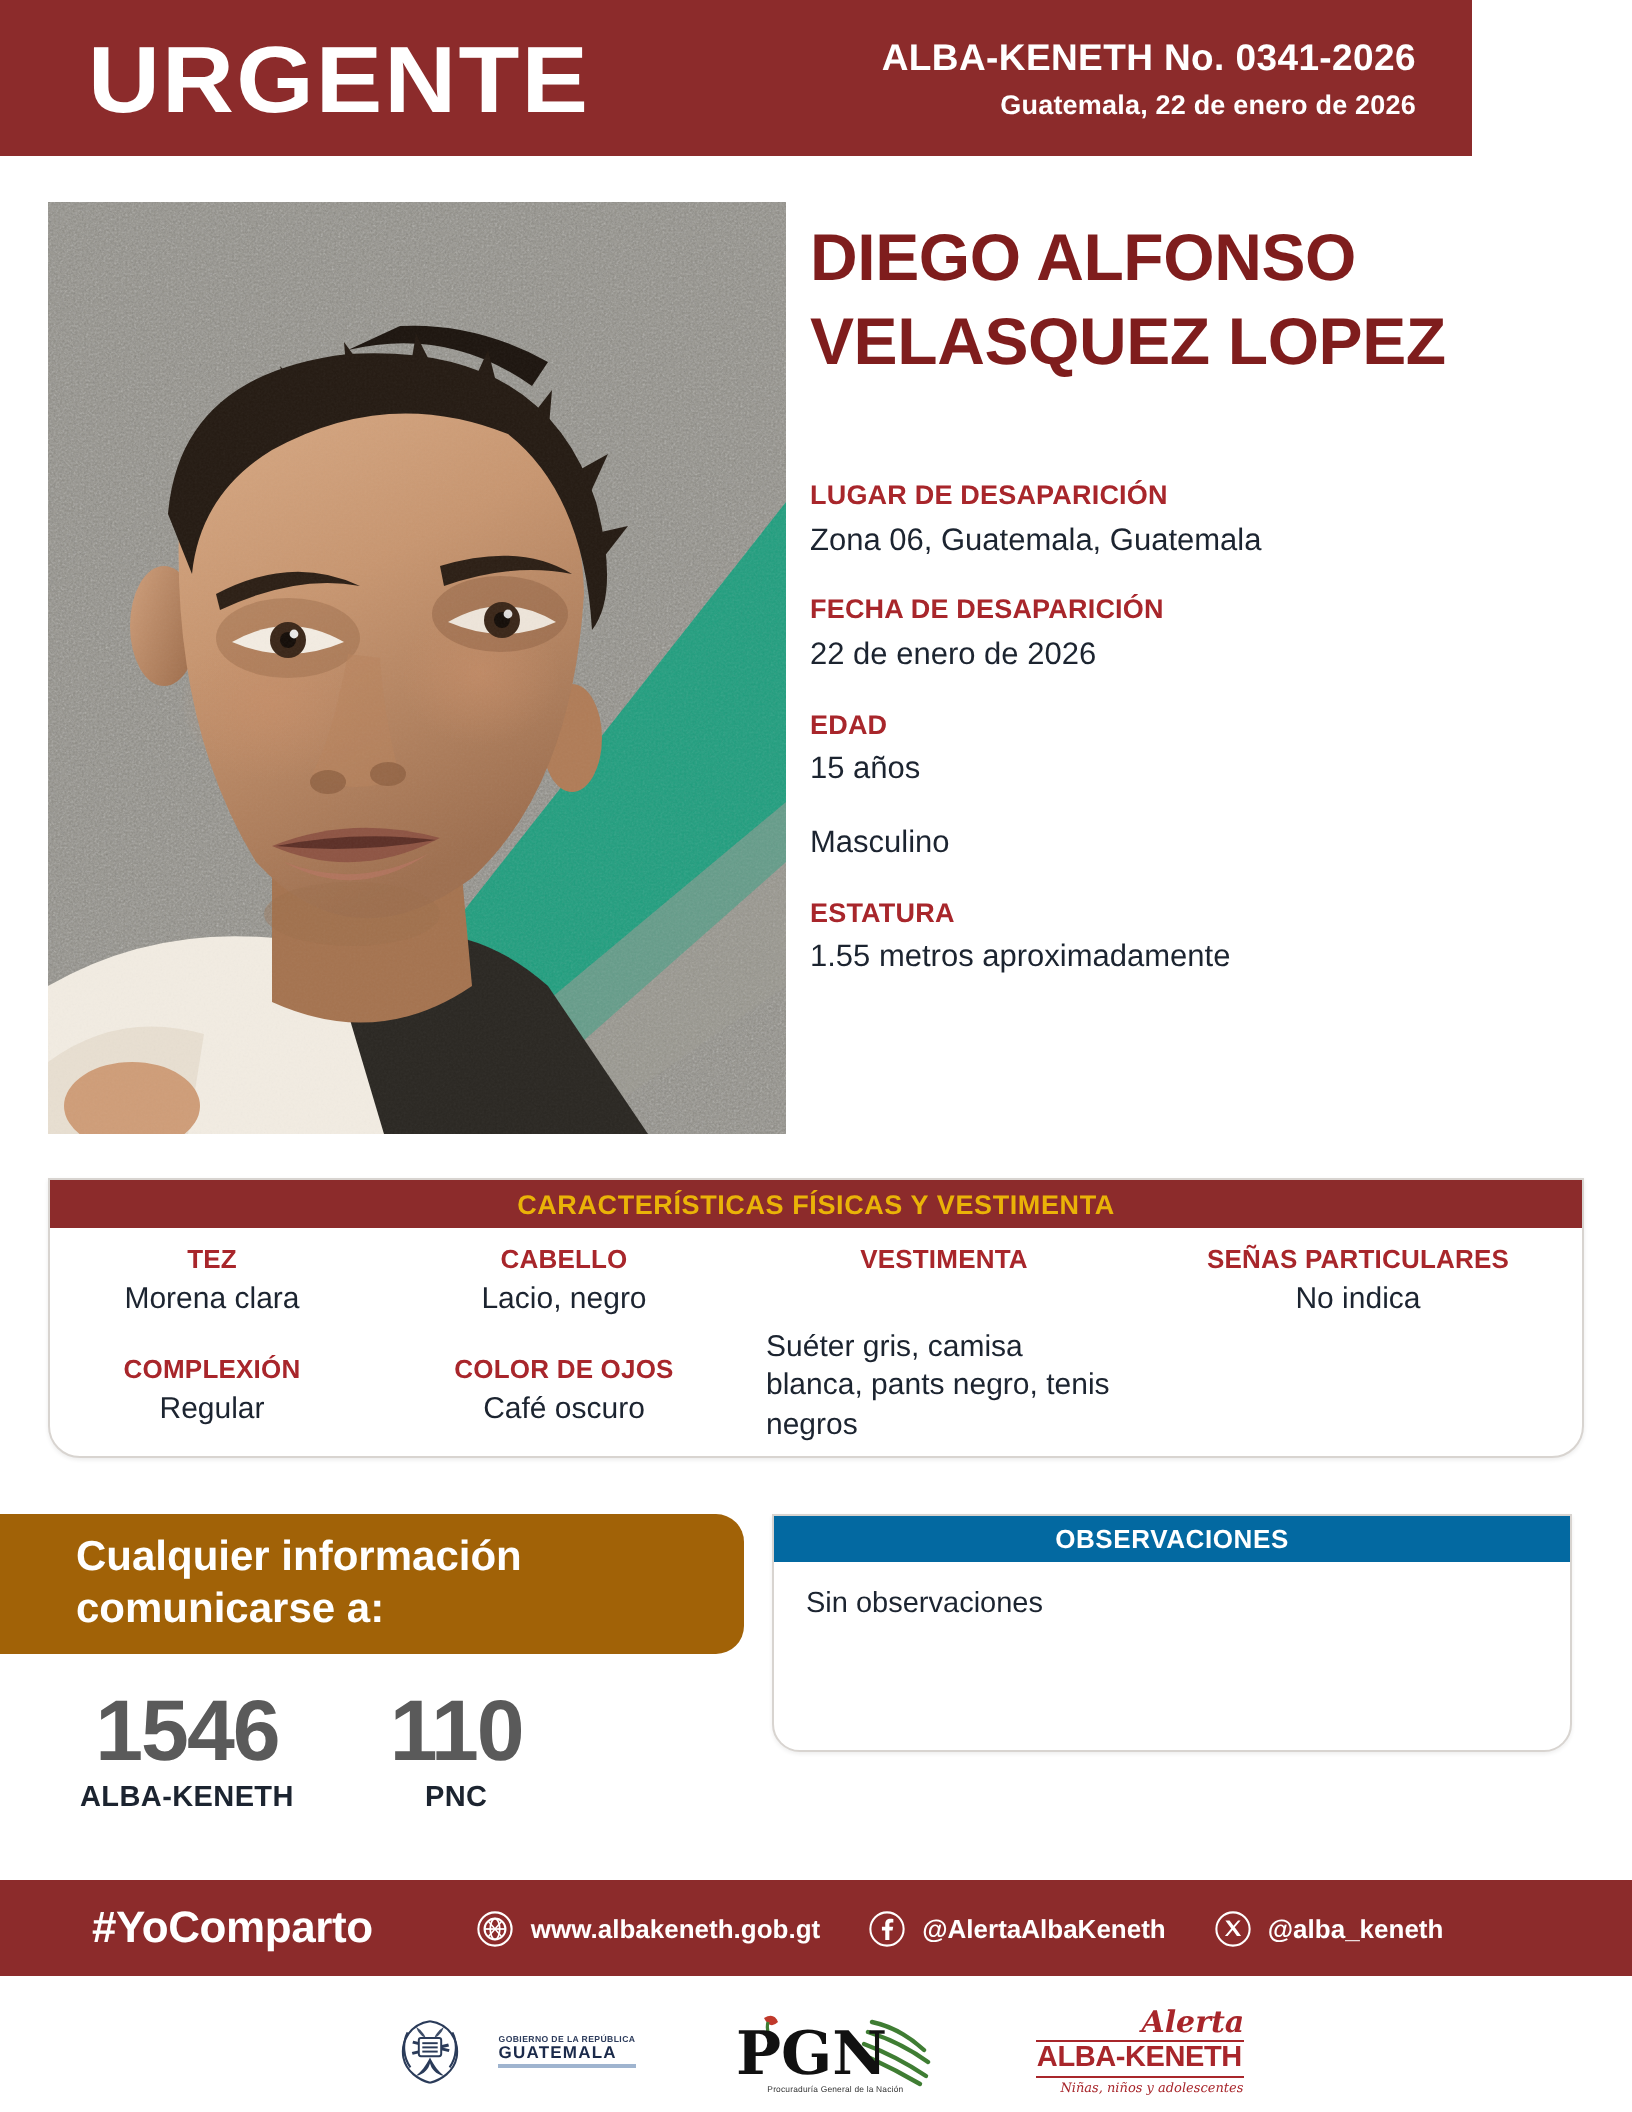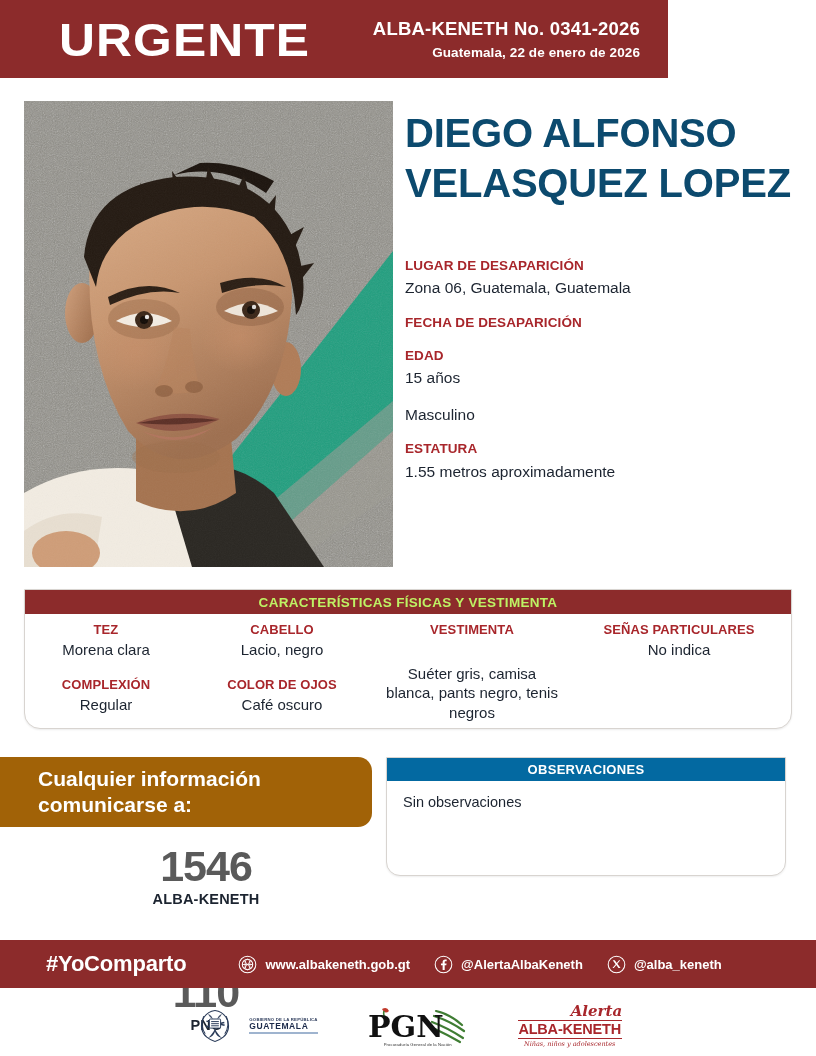--- a/index.html
+++ b/index.html
@@ -6,24 +6,24 @@
   html,body { width:816px; height:1056px; }
   body {
     font-family:"Liberation Sans", sans-serif;
     background:#ffffff;
     position:relative;
     overflow:hidden;
   }
 
   
   .header {
-    position:absolute; left:0; top:0; width:668px; height:78px;
+    position:absolute; left:0; top:0; width:736px; height:78px;
     background:#8C2B2B;
     display:flex; align-items:center; justify-content:space-between;
-    padding:0 28px 0 59px;
+    padding:0 28px 0 44px;
   }
   .urgente {
     color:#ffffff;
     font-size:47px;
     font-weight:bold;
     letter-spacing:1px;
     line-height:1;
     font-stretch:condensed;
     transform:scaleX(1.06);
     transform-origin:left center;
@@ -41,22 +41,22 @@
   
   .photo {
     position:absolute; left:24px; top:101px; width:369px; height:466px;
     overflow:hidden; background:#8d8b84;
   }
   .photo svg { display:block; width:100%; height:100%; }
 
   
   .info { position:absolute; left:405px; top:108px; width:400px; }
   .person-name {
-    color:#0c4a6e;
-    font-size:40px;
+    color:#7f1d1d;
+    font-size:33px;
     font-weight:bold;
     line-height:1.26;
     letter-spacing:-0.2px;
   }
   .fields { margin-top:48px; }
   .field { margin-bottom:15px; }
   .field-label {
     color:#A8262B;
     font-size:13.5px;
     font-weight:bold;
@@ -73,29 +73,28 @@
   
   .char-card {
     position:absolute; left:24px; top:589px; width:768px; height:140px;
     background:#ffffff;
     border:1px solid #d8d4d0;
     border-radius:0 0 16px 16px;
     box-shadow:0 1px 2px rgba(0,0,0,.08);
   }
   .char-head {
     height:24px; background:#8C2B2B;
-    color:#bef264; font-size:13.5px; font-weight:bold;
+    color:#eab308; font-size:13.5px; font-weight:bold;
     display:flex; align-items:center; justify-content:center;
     letter-spacing:0.3px;
   }
   .char-body { display:flex; height:116px; }
   .char-col {
     flex:0 0 auto; padding:7px 6px 0;
     display:flex; flex-direction:column; align-items:center;
-    text-align:center;
   }
   .char-col.c1 { width:162px; }
   .char-col.c2 { width:190px; }
   .char-col.c3 { width:190px;gap:24px; }
   .char-col.c4 { width:224px; }
   .char-div { width:1px; background:#c9c5c1; margin:8px 0; align-self:stretch; }
   .ch-label {
     color:#A8262B; font-size:13px; font-weight:bold;
     letter-spacing:0.1px; line-height:1.35;
   }
@@ -110,21 +109,21 @@
     background:#a16207;
     border-radius:0 14px 14px 0;
     display:flex; align-items:center;
     padding-left:38px;
   }
   .contact-text {
     color:#ffffff; font-size:21px; font-weight:bold; line-height:1.22;
   }
   .phones {
     position:absolute; left:0; top:845px; width:372px;
-    display:flex; padding-left:40px; gap:64px;flex-direction:column;
+    display:flex; padding-left:40px; gap:48px;
   }
   .phone { text-align:center; }
   .phone-num {
     color:#5a5a5a; font-size:43px; font-weight:bold;
     line-height:1; letter-spacing:-1px;
   }
   .phone-label {
     color:#1c2430; font-size:14.5px; font-weight:bold;
     margin-top:3px; letter-spacing:0.2px;
   }
@@ -188,21 +187,21 @@
     text-align:right; padding-left:8px;margin-left:45px;
   }
   .al-2 {
     color:#A8262B; font-size:14.5px; font-weight:bold;
     line-height:1.05; letter-spacing:-0.2px;
     border-top:1.5px solid #A8262B; border-bottom:1.5px solid #A8262B;
     margin-top:1px; padding:1px 0;
   }
   .al-3 {
     font-family:"DejaVu Serif", serif; font-style:italic;
-    color:#A8262B; font-size:6.5px; margin-top:1.5px;
+    color:#A8262B; font-size:6.5px; margin-top:1.5px;text-align:right;
   }
 </style>
 </head>
 <body>
 
 <div class="header">
   <div class="urgente">URGENTE</div>
   <div class="header-right">
     <div class="alba-no">ALBA-KENETH No. 0341-2026</div>
     <div class="header-date">Guatemala, 22 de enero de 2026</div>
@@ -306,20 +305,21 @@
     <div>DIEGO ALFONSO</div>
     <div>VELASQUEZ LOPEZ</div>
   </div>
   <div class="fields">
     <div class="field">
       <div class="field-label">LUGAR DE DESAPARICIÓN</div>
       <div class="field-value">Zona 06, Guatemala, Guatemala</div>
     </div>
     <div class="field">
       <div class="field-label">FECHA DE DESAPARICIÓN</div>
+      <div class="field-value">22 de enero de 2026</div>
     </div>
     <div class="field">
       <div class="field-label">EDAD</div>
       <div class="field-value">15 años</div>
     </div>
     <div class="field">
       <div class="field-value">Masculino</div>
     </div>
     <div class="field">
       <div class="field-label">ESTATURA</div>

